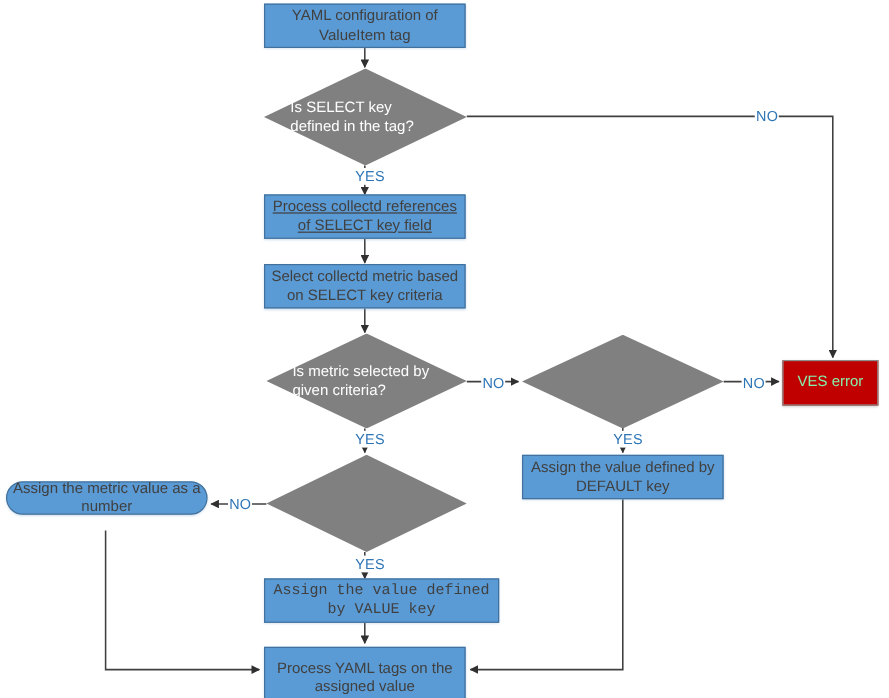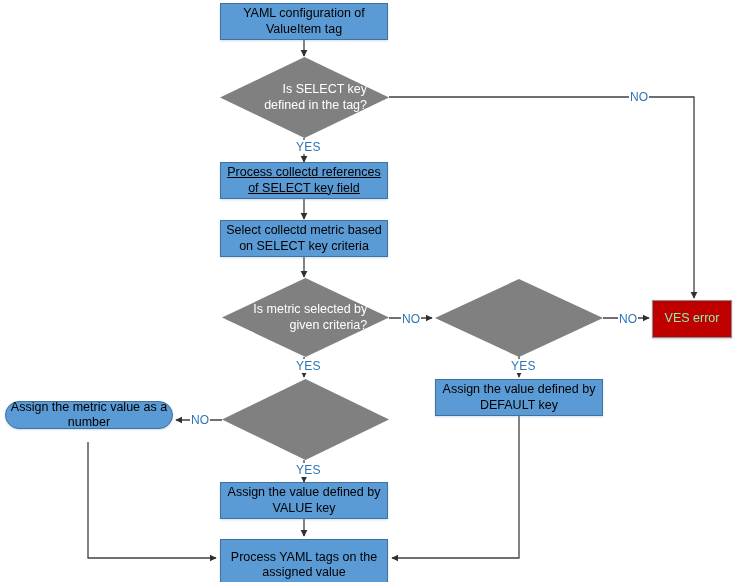--- a/index.html
+++ b/index.html
@@ -31,21 +31,21 @@
     box-sizing: border-box;
     display: flex;
     align-items: center;
     justify-content: center;
     text-align: center;
     line-height: 1.22;
   }
   .proc {
     background: #5B9BD5;
     border: 1px solid #41719C;
-    color: #000000;
+    color: #404040;
     font-size: 12.5px;
     padding: 13px 4px;
     box-shadow: 0 1px 2px rgba(120,160,200,0.35);
   }
   .error {
     background: #C00000;
     border: 1px solid #8C8C8C;
     color: #86efac;
     font-size: 12.5px;
     padding: 2px 4px;
@@ -58,21 +58,21 @@
   }
   .decision .dshape {
     position: absolute;
     left: 0; top: 0;
     width: 100%; height: 100%;
   }
   .decision .dlabel {
     position: relative;
     z-index: 2;
     width: 74%;
-    text-align: right;
+    text-align: left;
   }
   .edge-label {
     position: absolute;
     font-size: 12px;
     color: #2E75B6;
     background: #ffffff;
     padding: 0 1px;
     letter-spacing: 0.2px;
     white-space: nowrap;
   }
@@ -163,21 +163,21 @@
   <div class="node decision" style="left:222px; top:379px; width:167px; height:81px;">
     <svg class="dshape" viewBox="0 0 167 81" preserveAspectRatio="none">
       <polygon points="83.5,0 167,40.5 83.5,81 0,40.5" fill="#808080"></polygon>
     </svg>
   </div>
 
   <div class="node proc" style="left:5px; top:401px; width:168px; height:22px;border-radius:20px;">
     <span>Assign the metric value as a number</span>
   </div>
 
-  <div class="node proc" style="left:220px; top:482px; width:168px; height:37px;">
+  <div class="node proc" style="left:220px; top:482px; width:196px; height:37px;font-family:Liberation Mono, monospace;">
     <span>Assign the value defined by VALUE key</span>
   </div>
 
   <div class="node proc" style="left:220px; top:539px; width:168px; height:52px;">
     <span>Process YAML tags on the assigned value</span>
   </div>
 
   <div class="edge-label" style="left:629px; top:90px;">NO</div>
   <div class="edge-label" style="left:295px; top:140px;">YES</div>
   <div class="edge-label" style="left:401px; top:312px;">NO</div>

